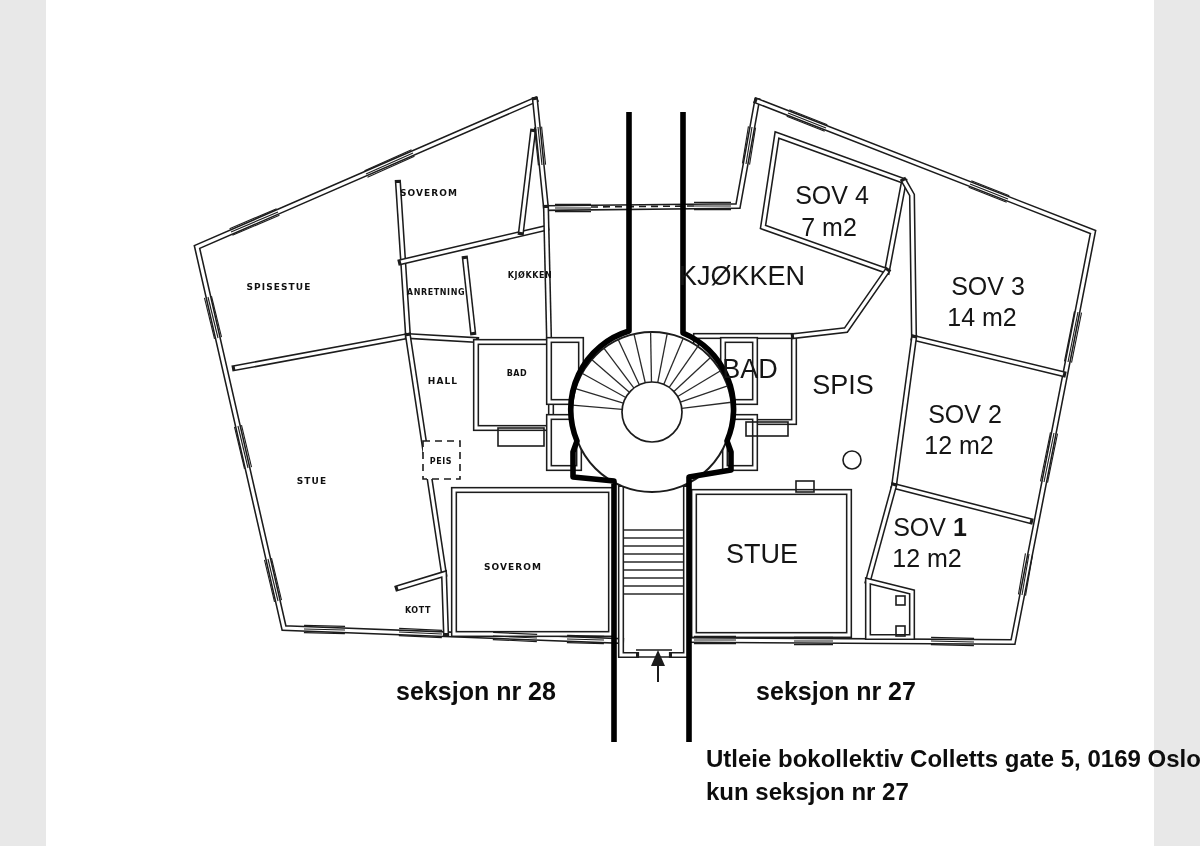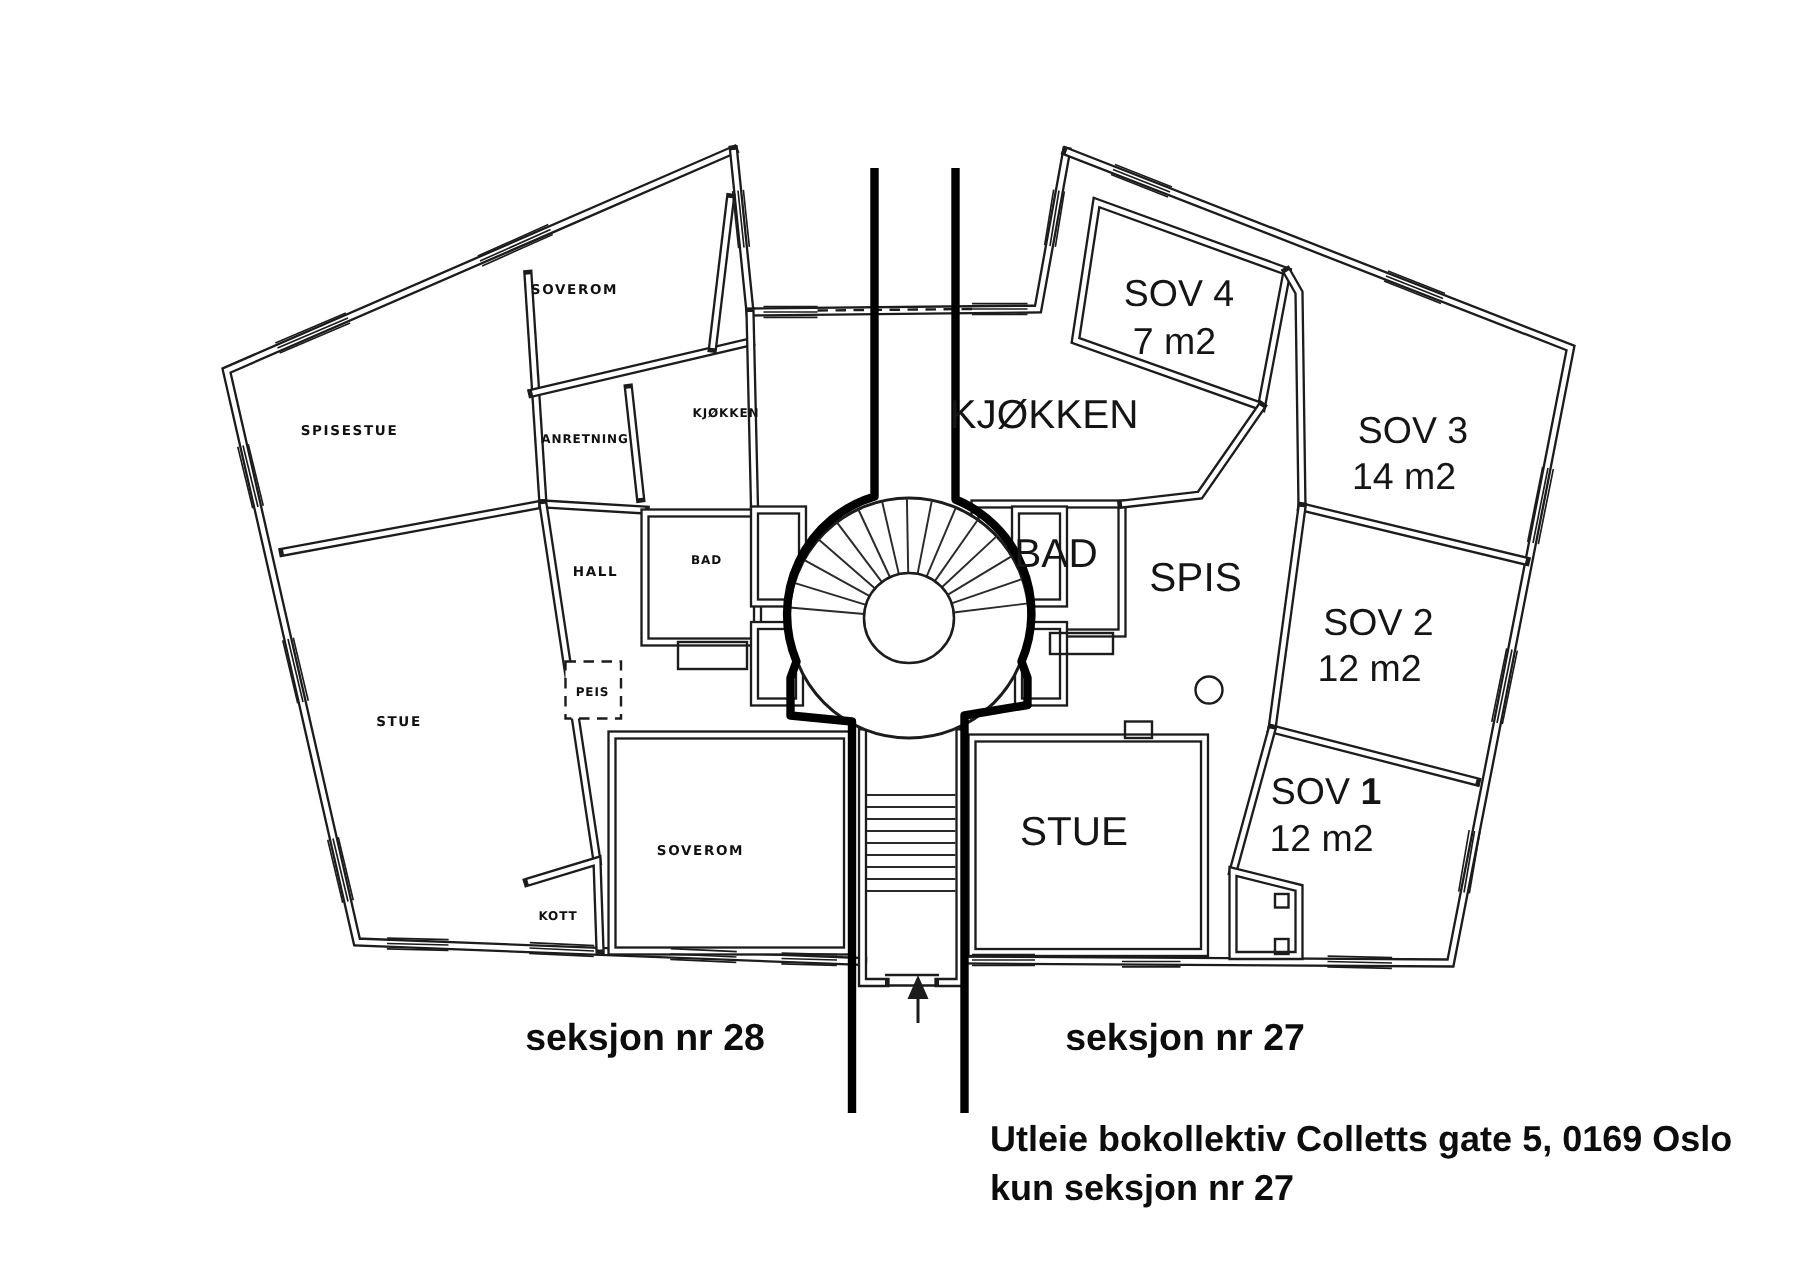--- a/index.html
+++ b/index.html
@@ -1,16 +1,16 @@
 <!DOCTYPE html>
 <html><head>
 <meta charset="utf-8">
 <style>
   html,body{margin:0;padding:0;background:#e8e8e8;}
-  .stage{width:1200px;height:846px;background:#ffffff;position:relative;margin:0 auto;
+  .stage{width:1108px;height:846px;background:#ffffff;position:relative;margin:0 auto;
          font-family:"Liberation Sans",sans-serif;}
   svg{display:block;}
   
   .dwall{stroke:#1c1c1c;stroke-width:6.2;fill:none;stroke-linejoin:miter;stroke-linecap:square;}
   .dcore{stroke:#ffffff;stroke-width:3.1;fill:none;stroke-linejoin:miter;stroke-linecap:butt;}
   .dwall.filled{fill:#ffffff;}
   .swall{stroke:#1c1c1c;stroke-width:1.6;fill:none;}
   .swall.filled{fill:#ffffff;}
   .dash{stroke-dasharray:7 5;}
   .hatch{stroke:#1c1c1c;stroke-width:1.1;fill:none;}

